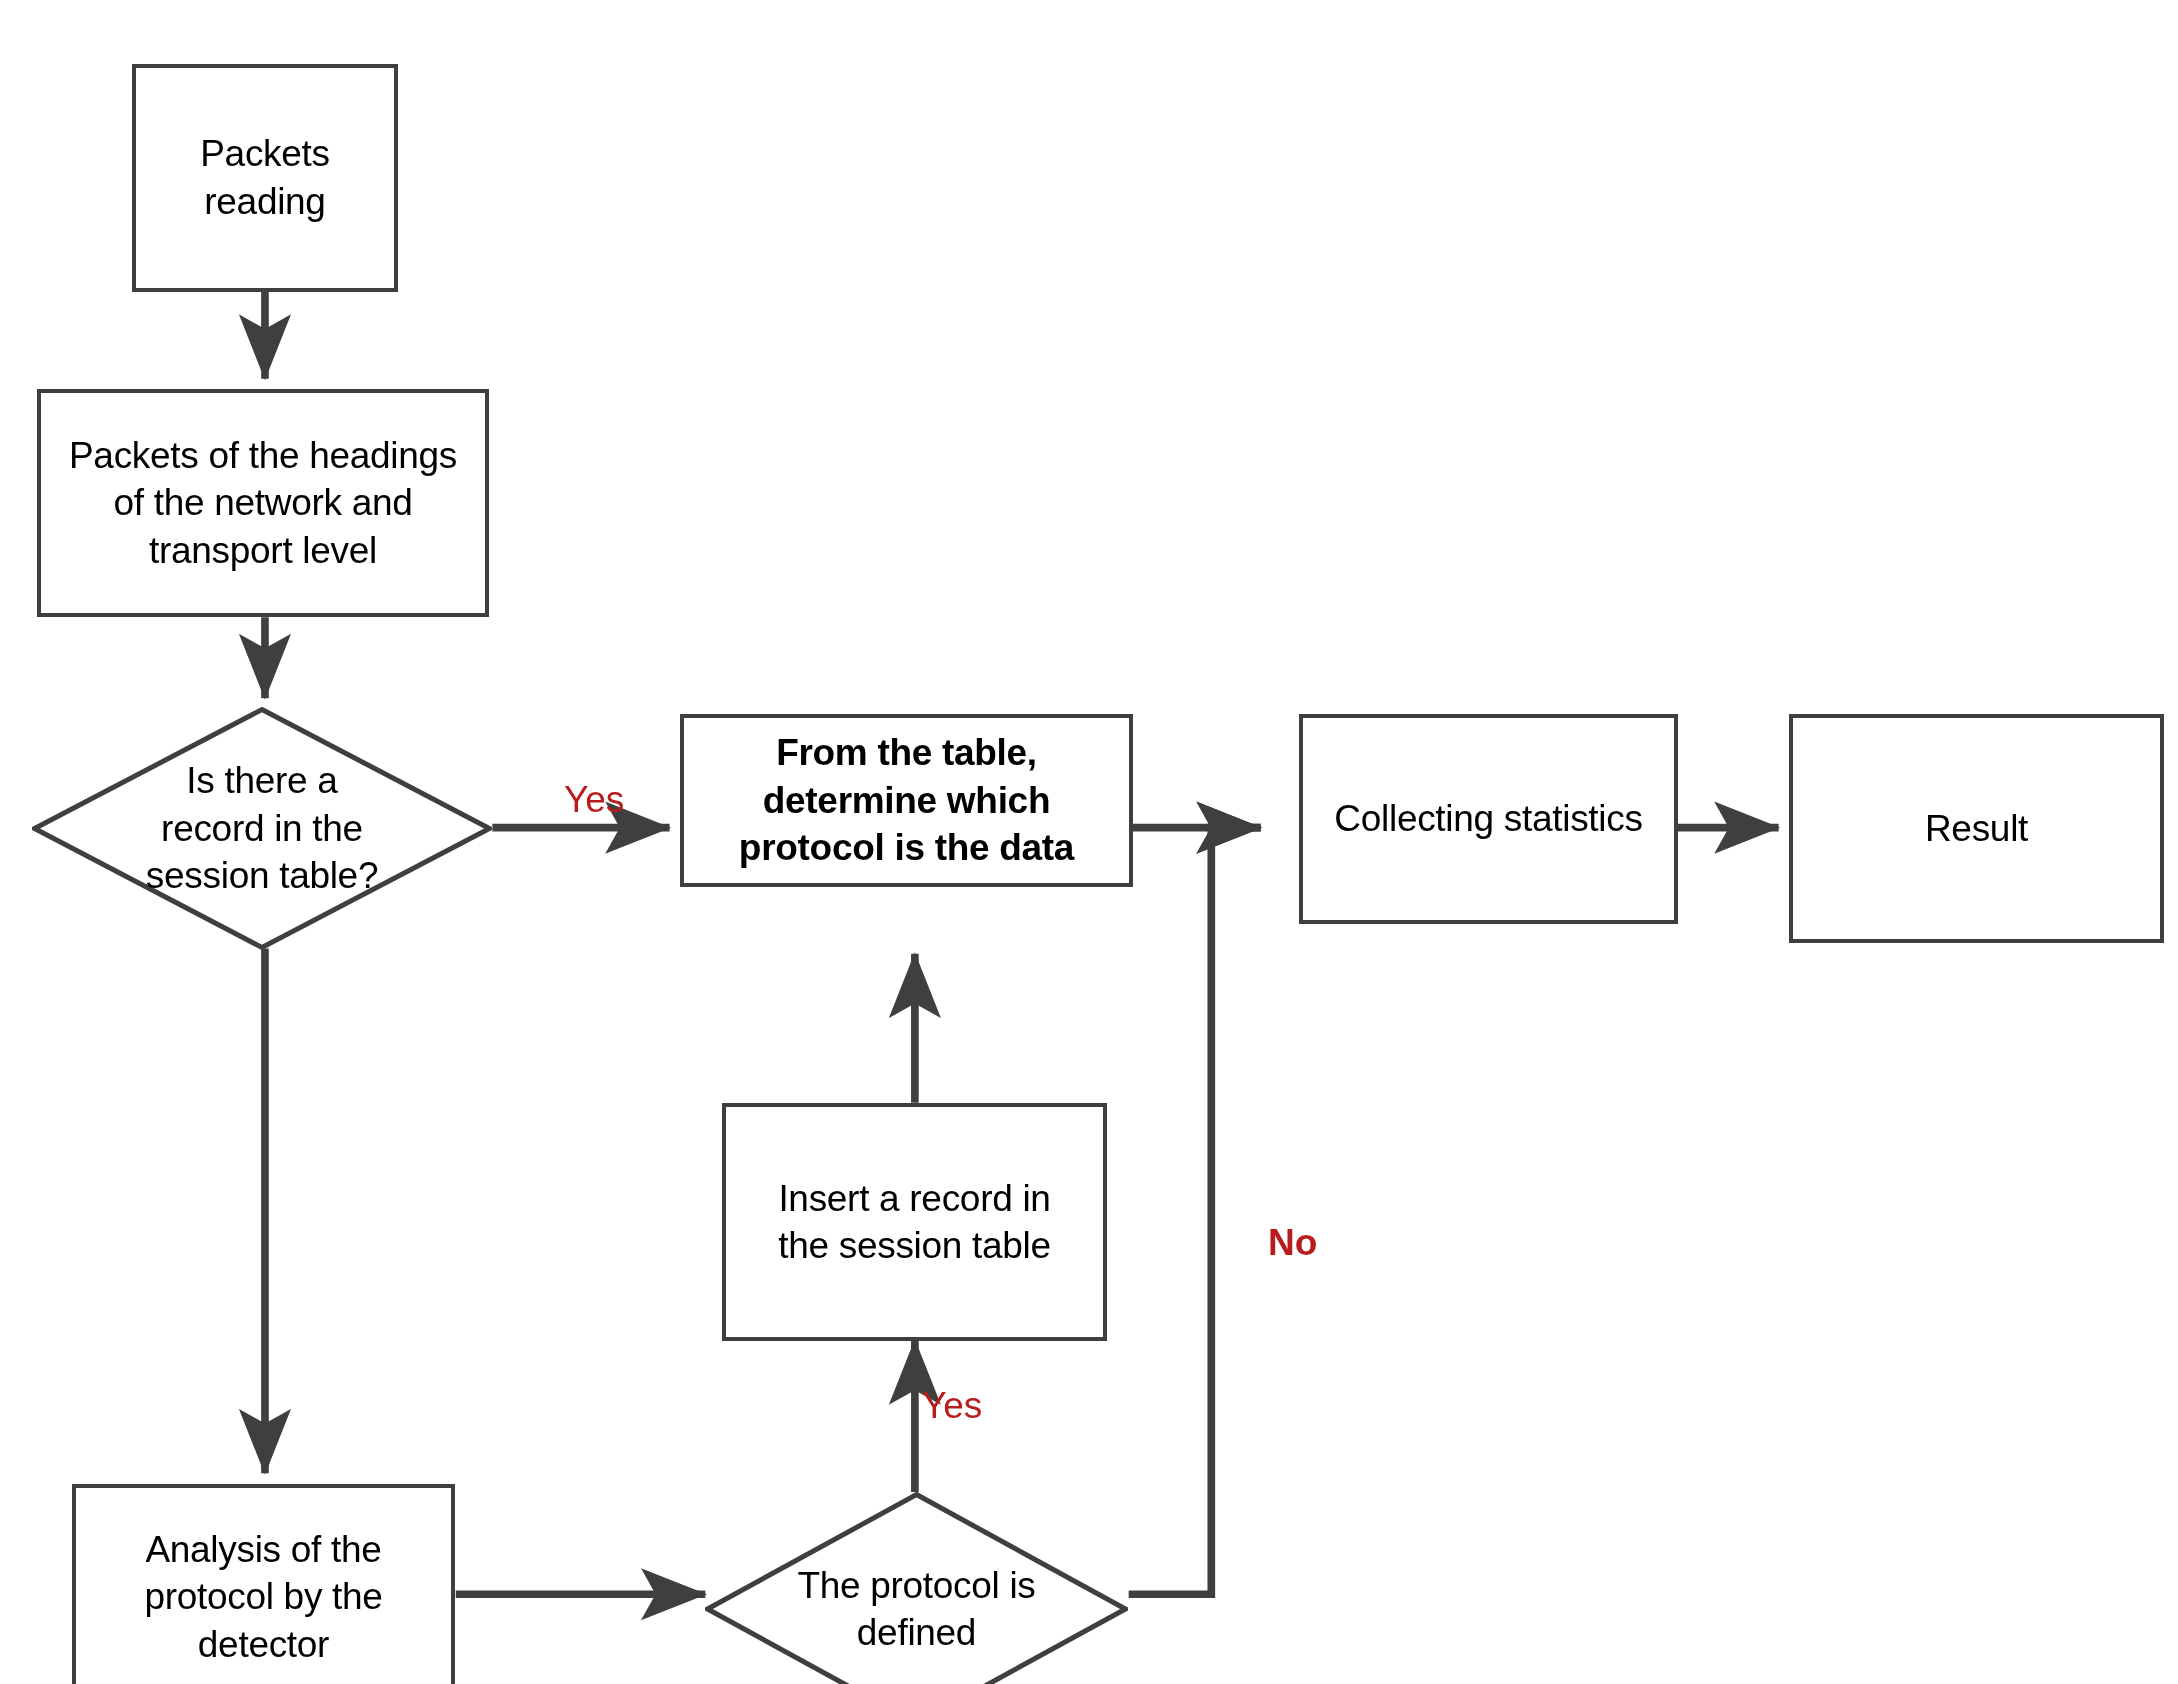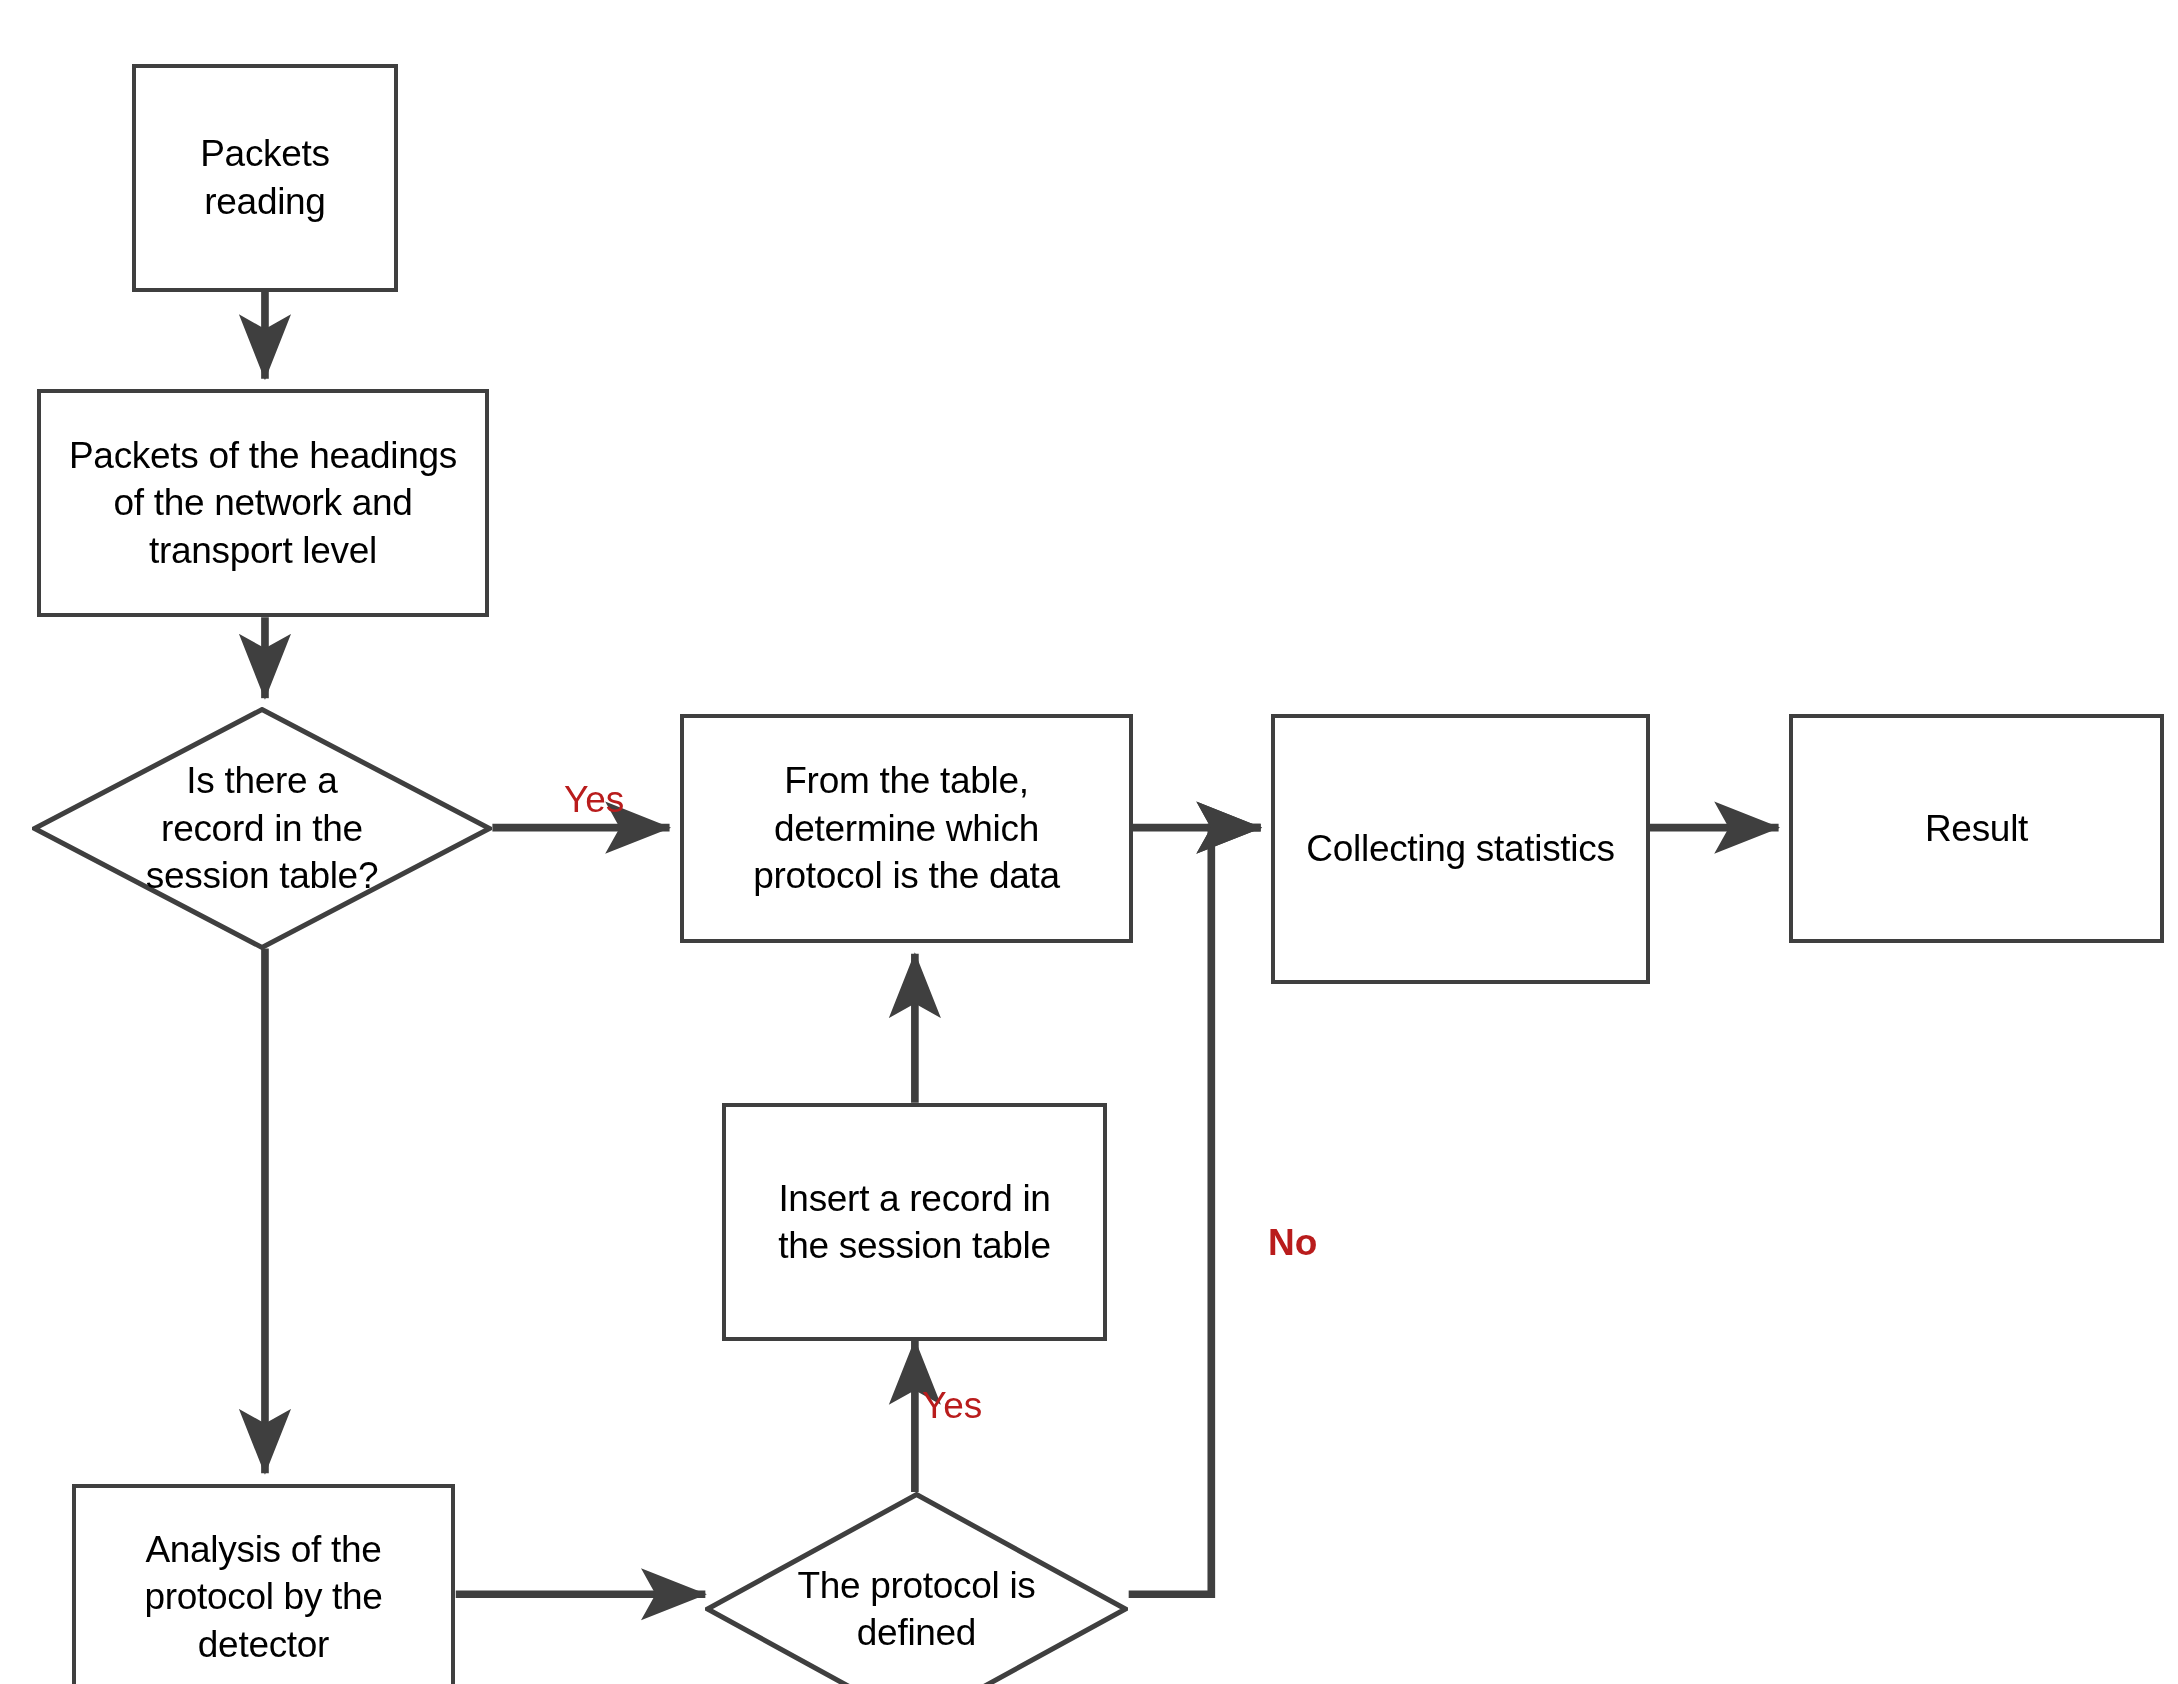--- a/index.html
+++ b/index.html
@@ -116,27 +116,27 @@
 
   <div class="node decision" style="left:32px; top:663px; width:460px; height:243px;">
     <svg class="dia-svg" viewBox="0 0 540 285" preserveAspectRatio="none">
       <polygon points="270,3 537,142.5 270,282 3,142.5" fill="#ffffff" stroke="#3f3f3f" stroke-width="5" vector-effect="non-scaling-stroke"></polygon>
     </svg>
     <span class="label">Is there a
 record in the
 session table?</span>
   </div>
 
-  <div class="node process" style="left:680px; top:670px; width:453px; height:229px;">
+  <div class="node process" style="left:680px; top:670px; width:453px; height:173px;font-weight:bold;">
     <span class="label">From the table,
 determine which
 protocol is the data</span>
   </div>
 
-  <div class="node process" style="left:1271px; top:670px; width:379px; height:270px;">
+  <div class="node process" style="left:1299px; top:670px; width:379px; height:210px;">
     <span class="label">Collecting statistics</span>
   </div>
 
   <div class="node process" style="left:1789px; top:670px; width:375px; height:229px;">
     <span class="label">Result</span>
   </div>
 
   <div class="node process" style="left:72px; top:1440px; width:383px; height:226px;">
     <span class="label">Analysis of the
 protocol by the

